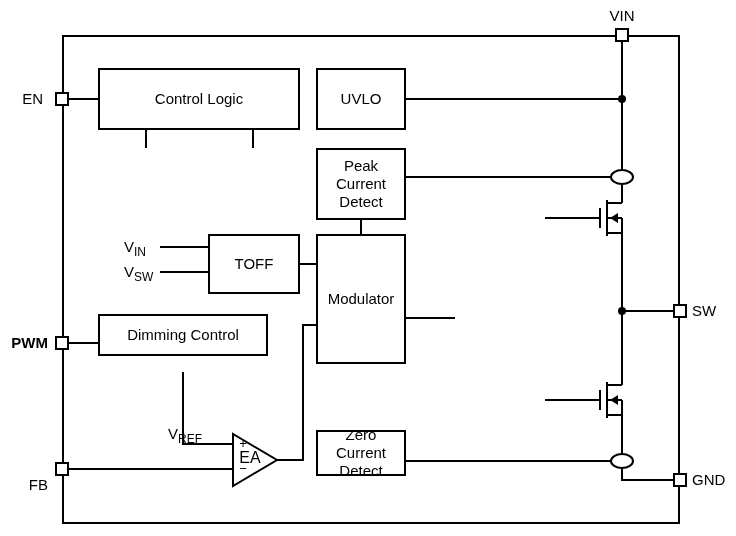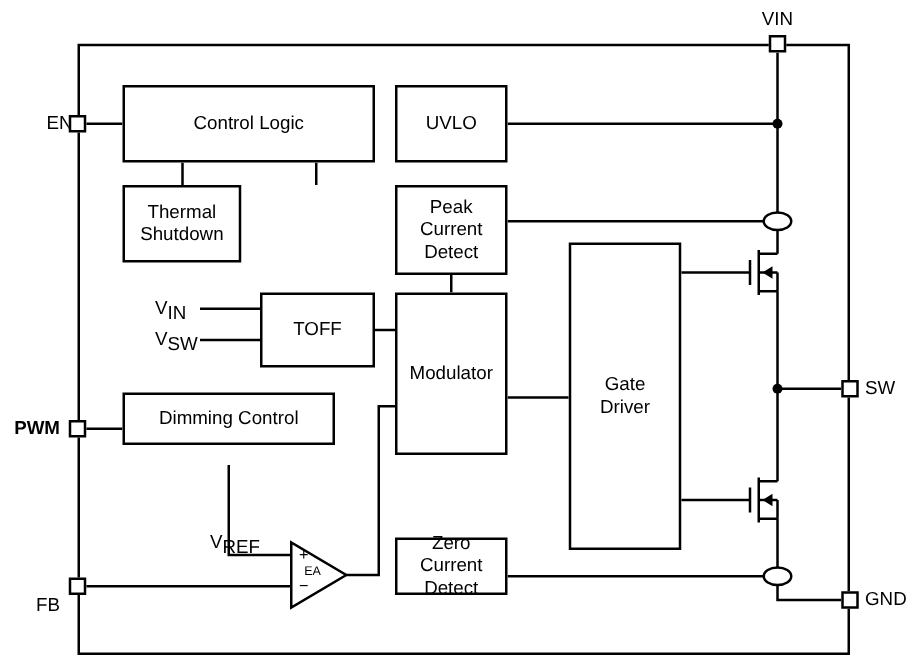--- a/index.html
+++ b/index.html
@@ -68,26 +68,26 @@
   }
   .pin-label.right-align { text-align: right; }
   .pin-label.center-align { text-align: center; }
 
   .sig-label {
     position: absolute;
     z-index: 2;
     font-size: 15px;
     line-height: 17px;
   }
-  .sig-label sub { font-size: 15px; }
+  .sig-label sub { font-size: 12px; }
 
   .ea-text {
     position: absolute;
     z-index: 2;
-    font-size: 10px;
+    font-size: 16px;
     line-height: 16px;
     text-align: center;
   }
   .ea-sign {
     position: absolute;
     z-index: 2;
     font-size: 13px;
     line-height: 15px;
     width: 16px;
     text-align: center;
@@ -149,43 +149,39 @@
     <ellipse class="sense-oval" cx="622" cy="461" rx="11" ry="7"></ellipse>
 
     <polygon class="ea-triangle" points="233,434 233,486 277,460"></polygon>
 
     <circle class="junction-dot" cx="622" cy="99" r="4"></circle>
     <circle class="junction-dot" cx="622" cy="311" r="4"></circle>
   </svg>
 
   <div class="block" style="left:316px; top:68px;  width:90px;  height:62px;">UVLO</div>
   <div class="block" style="left:98px;  top:68px;  width:202px; height:62px;">Control Logic</div>
-  <div class="block" style="left:98px;  top:148px; width:95px;  height:62px;">Thermal
-Shutdown</div>
   <div class="block" style="left:316px; top:148px; width:90px;  height:72px;">Peak
 Current
 Detect</div>
   <div class="block" style="left:208px; top:234px; width:92px;  height:60px;">TOFF</div>
   <div class="block" style="left:316px; top:234px; width:90px;  height:130px;">Modulator</div>
-  <div class="block" style="left:455px; top:194px; width:90px;  height:246px;">Gate
-Driver</div>
   <div class="block" style="left:98px;  top:314px; width:170px; height:42px;">Dimming Control</div>
   <div class="block" style="left:316px; top:430px; width:90px;  height:46px;">Zero
 Current
 Detect</div>
 
   <div class="pin" style="left:615px; top:28px;"></div>
   <div class="pin" style="left:55px;  top:92px;"></div>
   <div class="pin" style="left:55px;  top:336px;"></div>
   <div class="pin" style="left:55px;  top:462px;"></div>
   <div class="pin" style="left:673px; top:304px;"></div>
   <div class="pin" style="left:673px; top:473px;"></div>
 
   <div class="pin-label center-align" style="left:594px; top:8px;   width:56px;">VIN</div>
-  <div class="pin-label right-align" style="left:16px;   top:91px;  width:42px;">EN</div>
+  <div class="pin-label right-align" style="left:1px;   top:91px;  width:42px;">EN</div>
   <div class="pin-label right-align" style="left:6px;   top:335px; width:42px;font-weight:bold;">PWM</div>
   <div class="pin-label right-align" style="left:6px;   top:477px; width:42px;">FB</div>
   <div class="pin-label" style="left:692px; top:303px; width:44px;">SW</div>
   <div class="pin-label" style="left:692px; top:472px; width:48px;">GND</div>
 
   <div class="sig-label" style="left:124px; top:238px;">
     <span>V</span><sub>IN</sub>
   </div>
   <div class="sig-label" style="left:124px; top:263px;">
     <span>V</span><sub>SW</sub>

